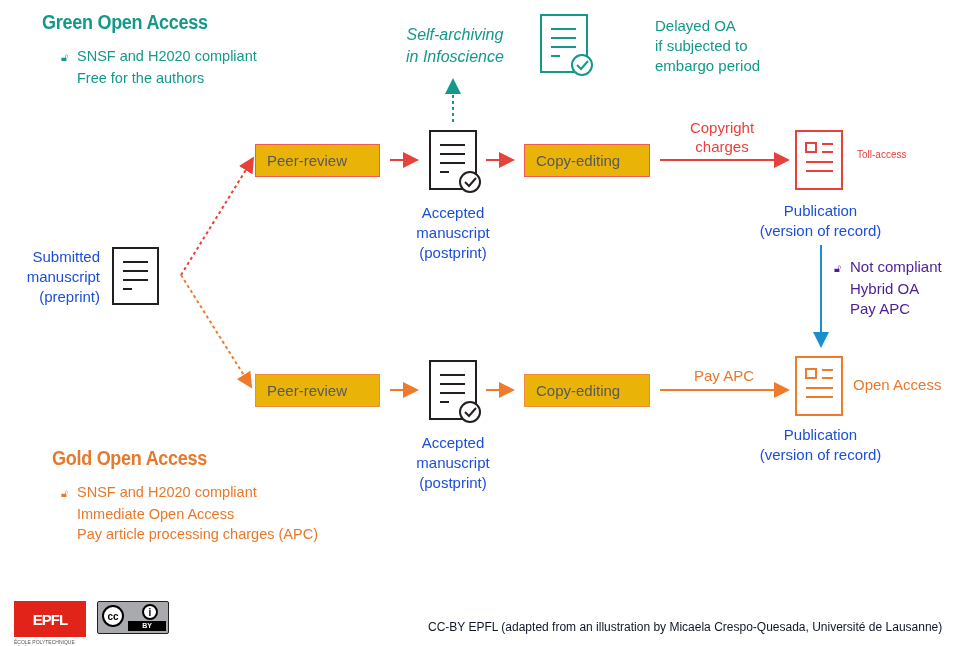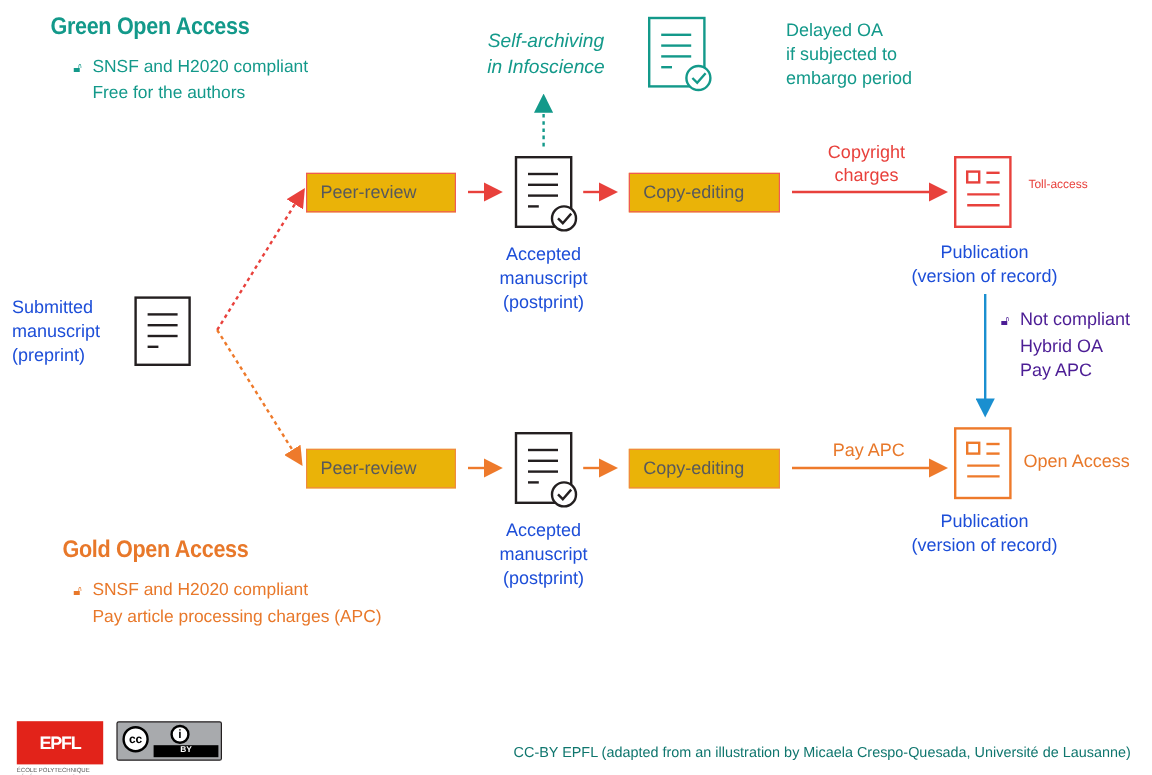--- a/index.html
+++ b/index.html
@@ -14,21 +14,21 @@
   .dark { color:#1d4ed8; }
   .bullets { font-size:14.5px; line-height:20.5px; }
   .bullets .line { display:block; white-space:nowrap; }
   .lock { display:inline-block; width:12px; font-size:11px; margin-right:4px; margin-left:-16px; }
   .box { position:absolute; box-sizing:border-box; background:#eab308; font-size:15px; color:#58595b;
          display:flex; align-items:center; padding-left:11px; }
   .box.red-b { border:1.5px solid #ef5a55; }
   .box.orange-b { border:1.5px solid #f08a3f; }
   .label { font-size:15px; line-height:20px; text-align:center; white-space:nowrap; }
   svg.overlay { position:absolute; left:0; top:0; }
-  .credit { font-size:12px; color:#0f766e; white-space:nowrap; }
+  .credit { font-size:12px; color:#0f172a; white-space:nowrap; }
 </style>
 </head>
 <body>
 
 <svg class="overlay" width="960" height="646" viewBox="0 0 960 646">
   <defs>
     <marker id="ah-red" markerWidth="8" markerHeight="8" refX="6" refY="4" orient="auto">
         <path d="M0,0 L8,4 L0,8 Z" fill="#e8413c"></path>
       </marker>
     <marker id="ah-orange" markerWidth="8" markerHeight="8" refX="6" refY="4" orient="auto">
@@ -123,21 +123,21 @@
 <div class="abs label green" style="left:406px; top:24px; font-size:16px; line-height:22px;font-style:italic;">
   <div>Self-archiving</div>
   <div>in Infoscience</div>
 </div>
 <div class="abs green" style="left:607px; top:16px; font-size:15px; line-height:20px; white-space:nowrap;margin-left:48px;">
   <div>Delayed OA</div>
   <div>if subjected to</div>
   <div>embargo period</div>
 </div>
 
-<div class="abs dark" style="left:10px; top:247px; width:90px; font-size:15px; line-height:20px;">
+<div class="abs dark" style="left:10px; top:247px; width:90px; text-align:right; font-size:15px; line-height:20px;">
   <div>Submitted</div>
   <div>manuscript</div>
   <div>(preprint)</div>
 </div>
 
 <div class="box red-b" style="left:255px; top:144px; width:125px; height:33px;">Peer-review</div>
 <div class="abs label dark" style="left:403px; top:203px; width:100px;">
   <div>Accepted</div>
   <div>manuscript</div>
   <div>(postprint)</div>
@@ -169,28 +169,29 @@
 <div class="abs orange" style="left:694px; top:367px; font-size:15px;">Pay APC</div>
 <div class="abs orange" style="left:853px; top:376px; font-size:15px;text-align:right;">Open Access</div>
 <div class="abs label dark" style="left:748px; top:425px; width:145px;">
   <div>Publication</div>
   <div>(version of record)</div>
 </div>
 
 <div class="abs heading orange" style="left:52px; top:447px;">Gold Open Access</div>
 <div class="abs bullets orange" style="left:77px; top:482px;">
   <span class="line"><span class="lock">🔓︎</span><span>SNSF and H2020 compliant</span></span>
+  <span class="line">Immediate Open Access</span>
   <span class="line">Pay article processing charges (APC)</span>
 </div>
 
 <div class="abs" style="left:14px; top:601px; width:72px;">
   <div style="background:#e2231a; height:36px; display:flex; align-items:center; justify-content:center; color:#fff; font-weight:bold; font-size:15px; letter-spacing:-1px;">EPFL</div>
   <div style="font-size:5px; line-height:6px; color:#555; margin-top:2px; white-space:nowrap;">
     <div>ÉCOLE POLYTECHNIQUE</div>
     <div>FÉDÉRALE DE LAUSANNE</div>
   </div>
 </div>
-<div class="abs" style="left:97px; top:601px; width:88px; height:33px; background:#a8aaad; border:1px solid #231f20; box-sizing:border-box; border-radius:2px;">
+<div class="abs" style="left:97px; top:601px; width:72px; height:33px; background:#a8aaad; border:1px solid #231f20; box-sizing:border-box; border-radius:2px;">
   <div style="position:absolute; left:4px; top:3px; width:22px; height:22px; border-radius:50%; background:#fff; border:2px solid #000; box-sizing:border-box; font-weight:bold; font-size:10px; display:flex; align-items:center; justify-content:center;">cc</div>
   <div style="position:absolute; left:44px; top:2px; width:16px; height:16px; border-radius:50%; background:#fff; border:2px solid #000; box-sizing:border-box; font-weight:bold; font-size:10px; display:flex; align-items:center; justify-content:center;">i</div>
   <div style="position:absolute; left:30px; right:2px; bottom:2px; height:10px; background:#000; color:#fff; font-size:7px; font-weight:bold; text-align:center; line-height:10px;">BY</div>
 </div>
 <div class="abs credit" style="left:428px; top:620px;">CC-BY EPFL (adapted from an illustration by Micaela Crespo-Quesada, Université de Lausanne)</div>
 
 </body></html>

